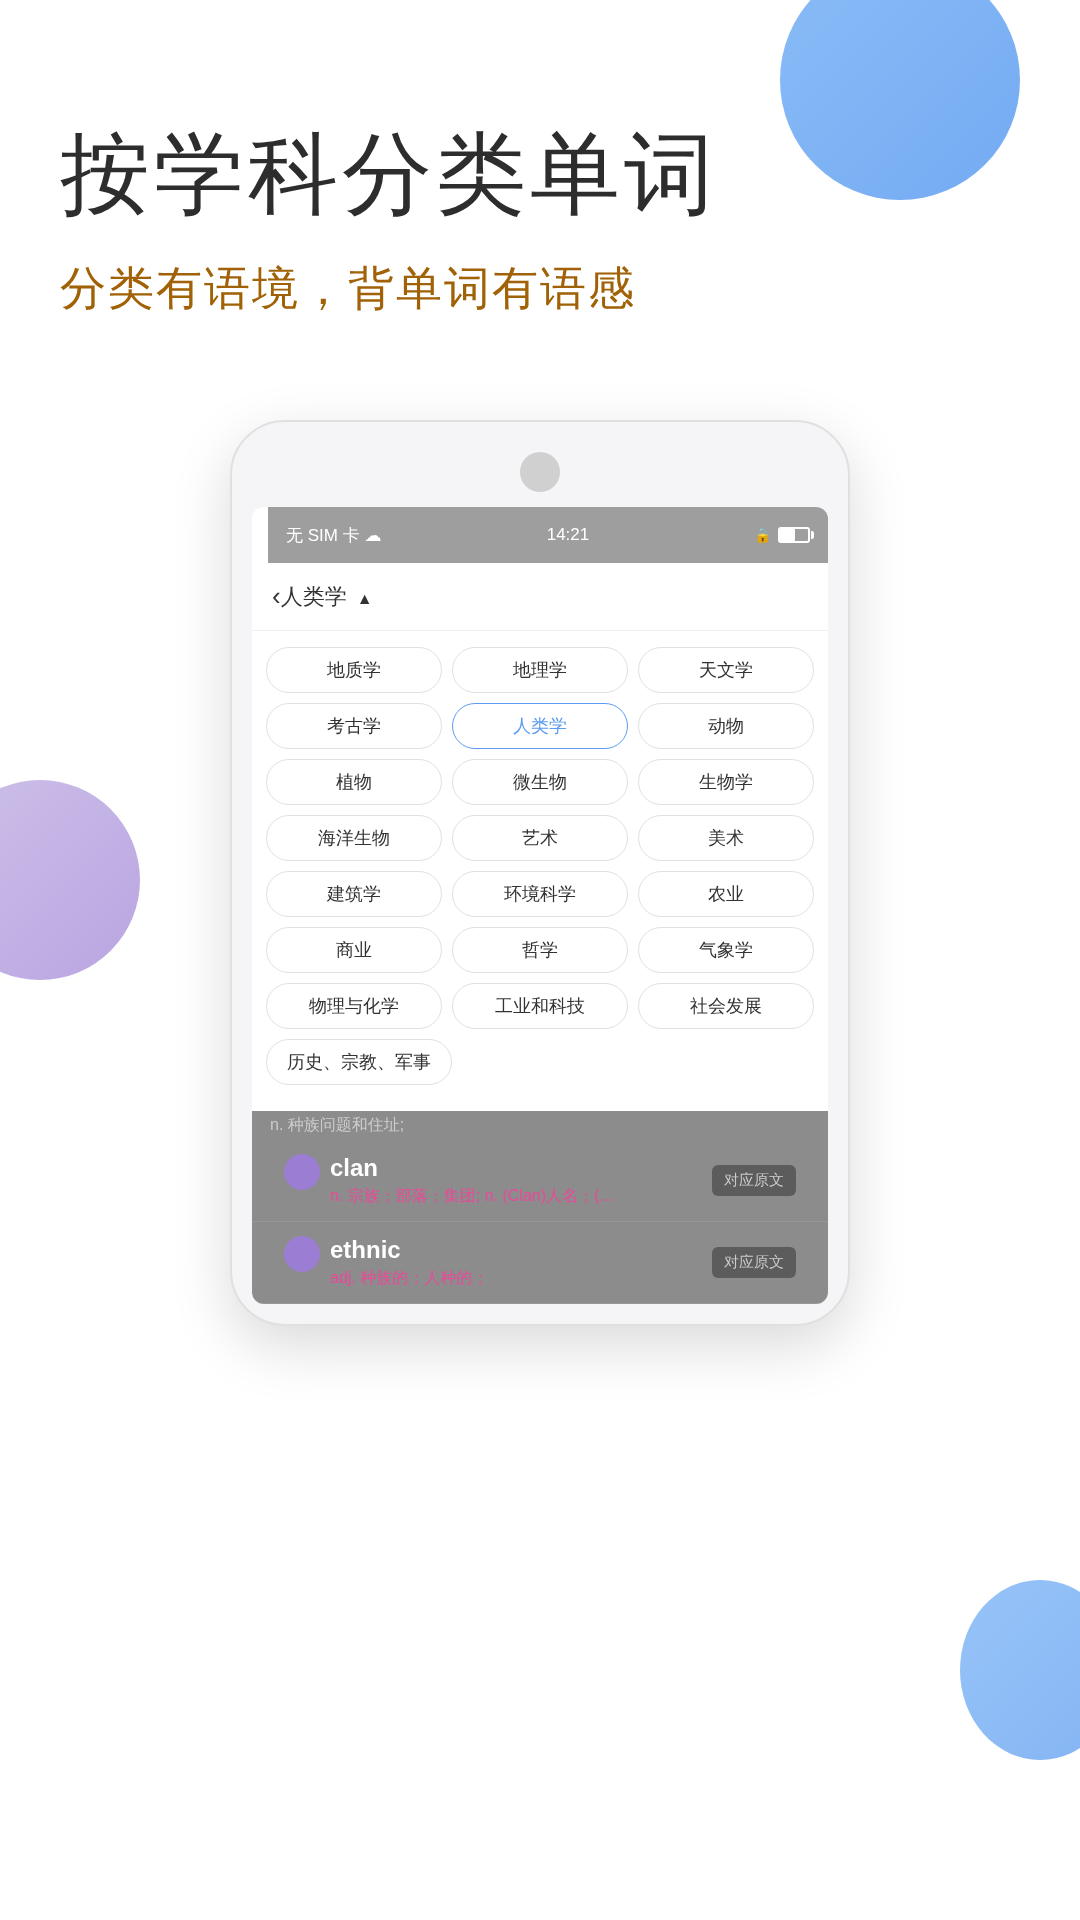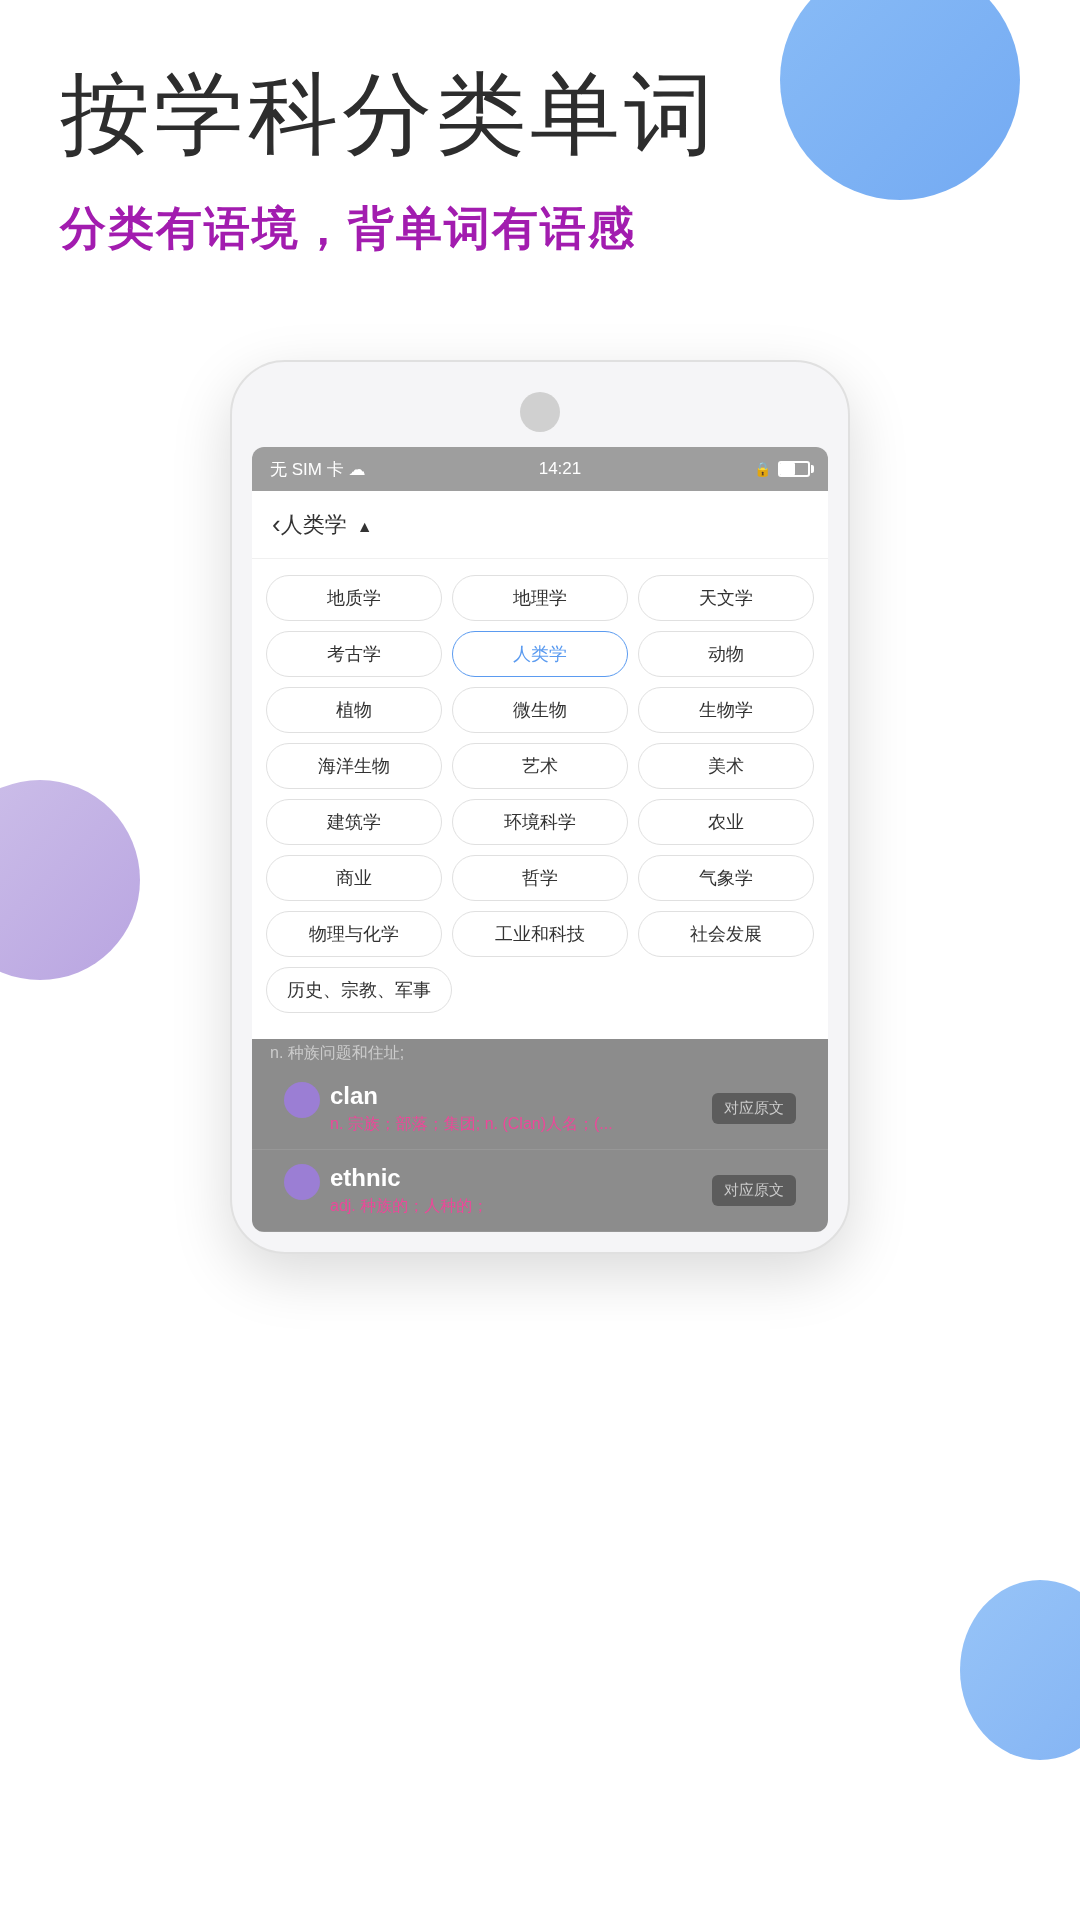--- a/index.html
+++ b/index.html
@@ -43,38 +43,38 @@
       right: -40px;
       width: 160px;
       height: 180px;
       border-radius: 50%;
       background: linear-gradient(135deg, #74b0f5 0%, #5b9bf0 100%);
       opacity: 0.75;
     }
 
     
     .hero-section {
-      padding: 60px 60px 60px 60px;
+      padding: 120px 60px 60px 60px;
       position: relative;
       z-index: 1;
     }
 
     .hero-title {
       font-size: 90px;
       font-weight: 400;
       color: #2d2d2d;
       line-height: 1.2;
       letter-spacing: 4px;
       margin-bottom: 30px;
     }
 
     .hero-subtitle {
       font-size: 46px;
-      color: #a21caf;
-      font-weight: 700;
+      color: #a16207;
+      font-weight: 400;
       letter-spacing: 2px;
     }
 
     
     .phone-container {
       position: relative;
       z-index: 1;
       display: flex;
       justify-content: center;
       margin-top: 40px;
@@ -104,21 +104,22 @@
       overflow: hidden;
     }
 
     
     .status-bar {
       background: #9e9e9e;
       display: flex;
       justify-content: space-between;
       align-items: center;
       padding: 8px 18px;
-      height: 44px;
+      height: 56px;
+      margin-left: 16px;
     }
 
     .status-left {
       color: #ffffff;
       font-size: 17px;
       display: flex;
       align-items: center;
       gap: 6px;
     }
 

